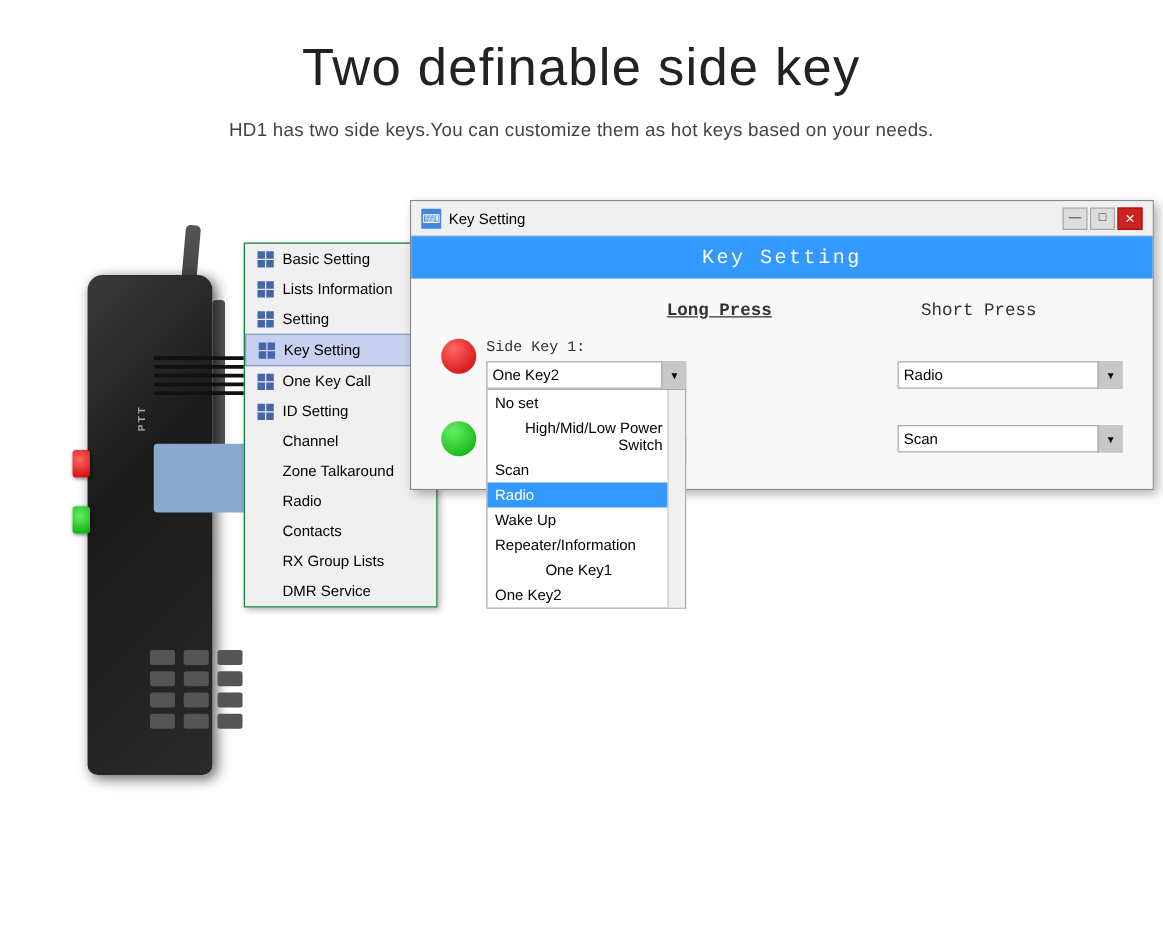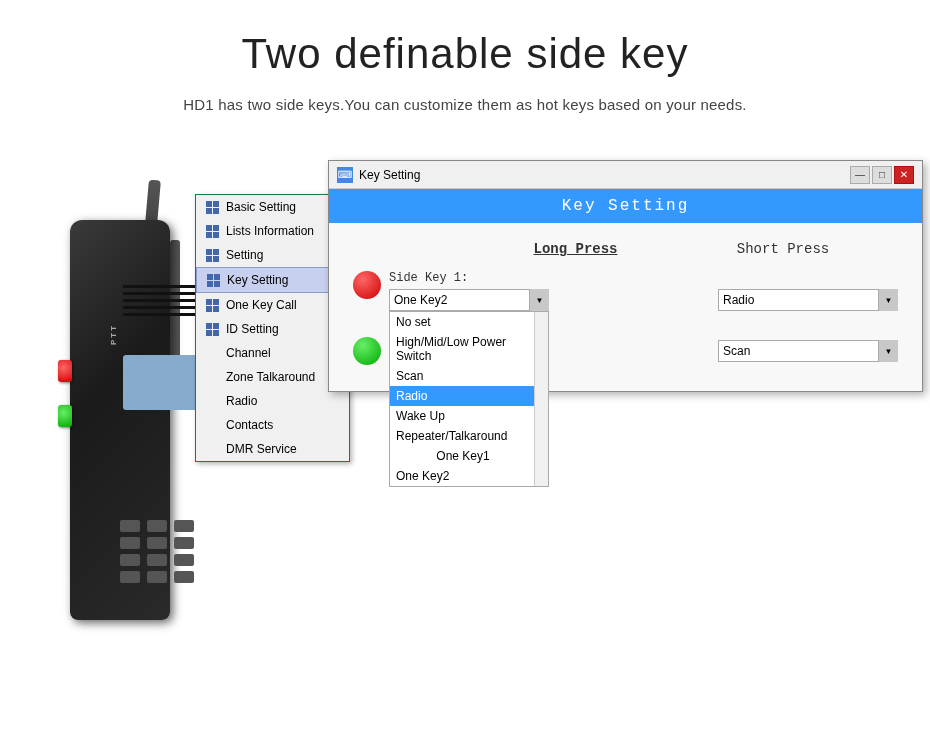--- a/index.html
+++ b/index.html
@@ -462,20 +462,24 @@
       <div class="menu-item">
         <div class="menu-icon" style="width:16px;"></div>
         <span>Radio</span>
       </div>
 
       <div class="menu-item">
         <div class="menu-icon" style="width:16px;"></div>
         <span>Contacts</span>
       </div>
 
+      <div class="menu-item">
+        <div class="menu-icon" style="width:16px;"></div>
+        <span>RX Group Lists</span>
+      </div>
 
       <div class="menu-item">
         <div class="menu-icon" style="width:16px;"></div>
         <span>DMR Service</span>
       </div>
     </div>
 
     <div class="key-setting-window">
 
       <div class="window-titlebar">
@@ -515,25 +519,25 @@
 
               <div style="position:relative; width:160px;">
                 <div style="display:flex; align-items:center; border:1px solid #aaa; background:white; height:22px; padding:0 24px 0 4px; font-size:12px; cursor:pointer;">
                   <span>One Key2</span>
                 </div>
                 <div style="position:absolute; right:0; top:0; width:20px; height:22px; background:#c8c8c8; border-left:1px solid #aaa; display:flex; align-items:center; justify-content:center; font-size:8px; cursor:pointer;">▼</div>
 
                 <div style="position:absolute; top:22px; left:0; width:160px; background:white; border:1px solid #aaa; z-index:20; font-size:12px;">
                   <div style="position:absolute; right:0; top:0; width:14px; height:100%; background:#f0f0f0; border-left:1px solid #ccc;"></div>
                   <div class="dropdown-list-item" style="padding:3px 6px; cursor:pointer; padding-right:18px;">No set</div>
-                  <div class="dropdown-list-item" style="padding:3px 6px; cursor:pointer; padding-right:18px;">High/Mid/Low Power Switch</div>
+                  <div class="dropdown-list-item" style="padding:3px 6px; cursor:pointer; padding-right:18px;text-align:right;">High/Mid/Low Power Switch</div>
                   <div class="dropdown-list-item" style="padding:3px 6px; cursor:pointer; padding-right:18px;">Scan</div>
                   <div class="dropdown-list-item highlighted" style="padding:3px 6px; cursor:pointer; background:#3399ff; color:white; padding-right:18px;">Radio</div>
                   <div class="dropdown-list-item" style="padding:3px 6px; cursor:pointer; padding-right:18px;">Wake Up</div>
-                  <div class="dropdown-list-item" style="padding:3px 6px; cursor:pointer; padding-right:18px;">Repeater/Talkaround</div>
+                  <div class="dropdown-list-item" style="padding:3px 6px; cursor:pointer; padding-right:18px;">Repeater/Information</div>
                   <div class="dropdown-list-item" style="padding:3px 6px; cursor:pointer; padding-right:18px;text-align:center;">One Key1</div>
                   <div class="dropdown-list-item" style="padding:3px 6px; cursor:pointer; padding-right:18px;">One Key2</div>
                 </div>
               </div>
             </div>
           </div>
 
           <div style="width:220px; display:flex; align-items:center; padding-top:18px; justify-content:flex-end;">
             <div style="position:relative; width:180px;">
               <div style="display:flex; align-items:center; border:1px solid #aaa; background:white; height:22px; padding:0 24px 0 4px; font-size:12px; cursor:pointer;">

